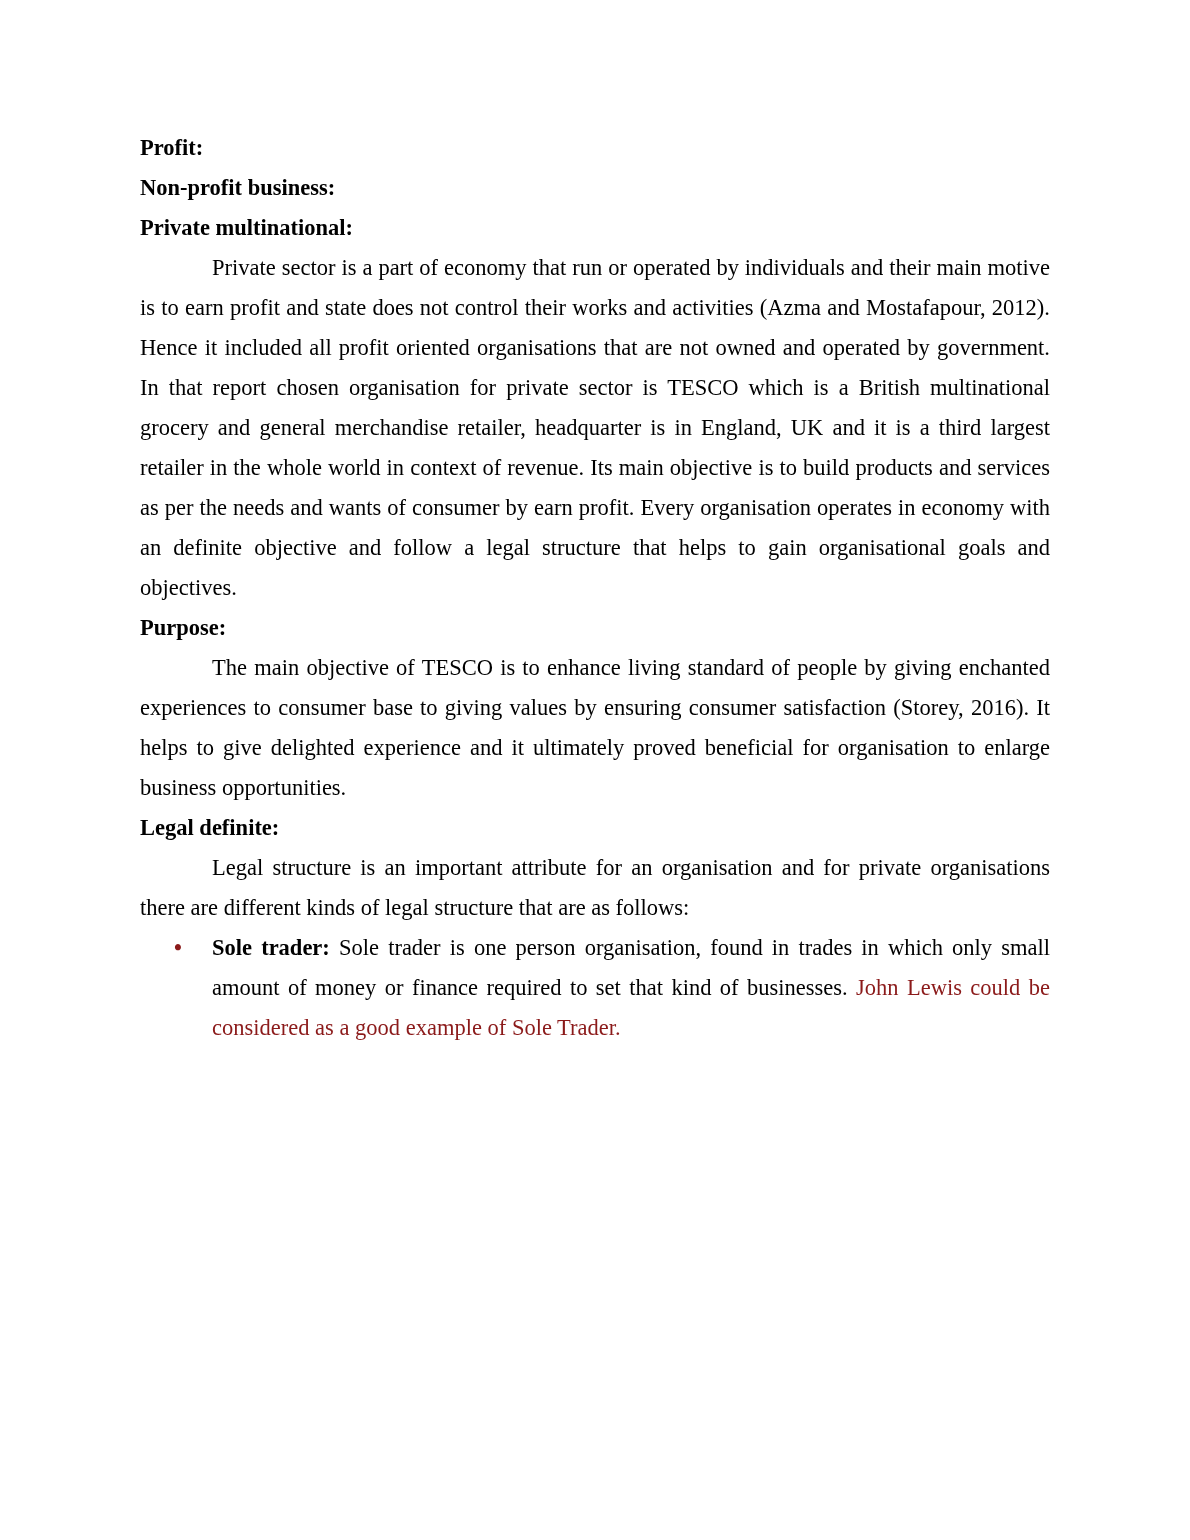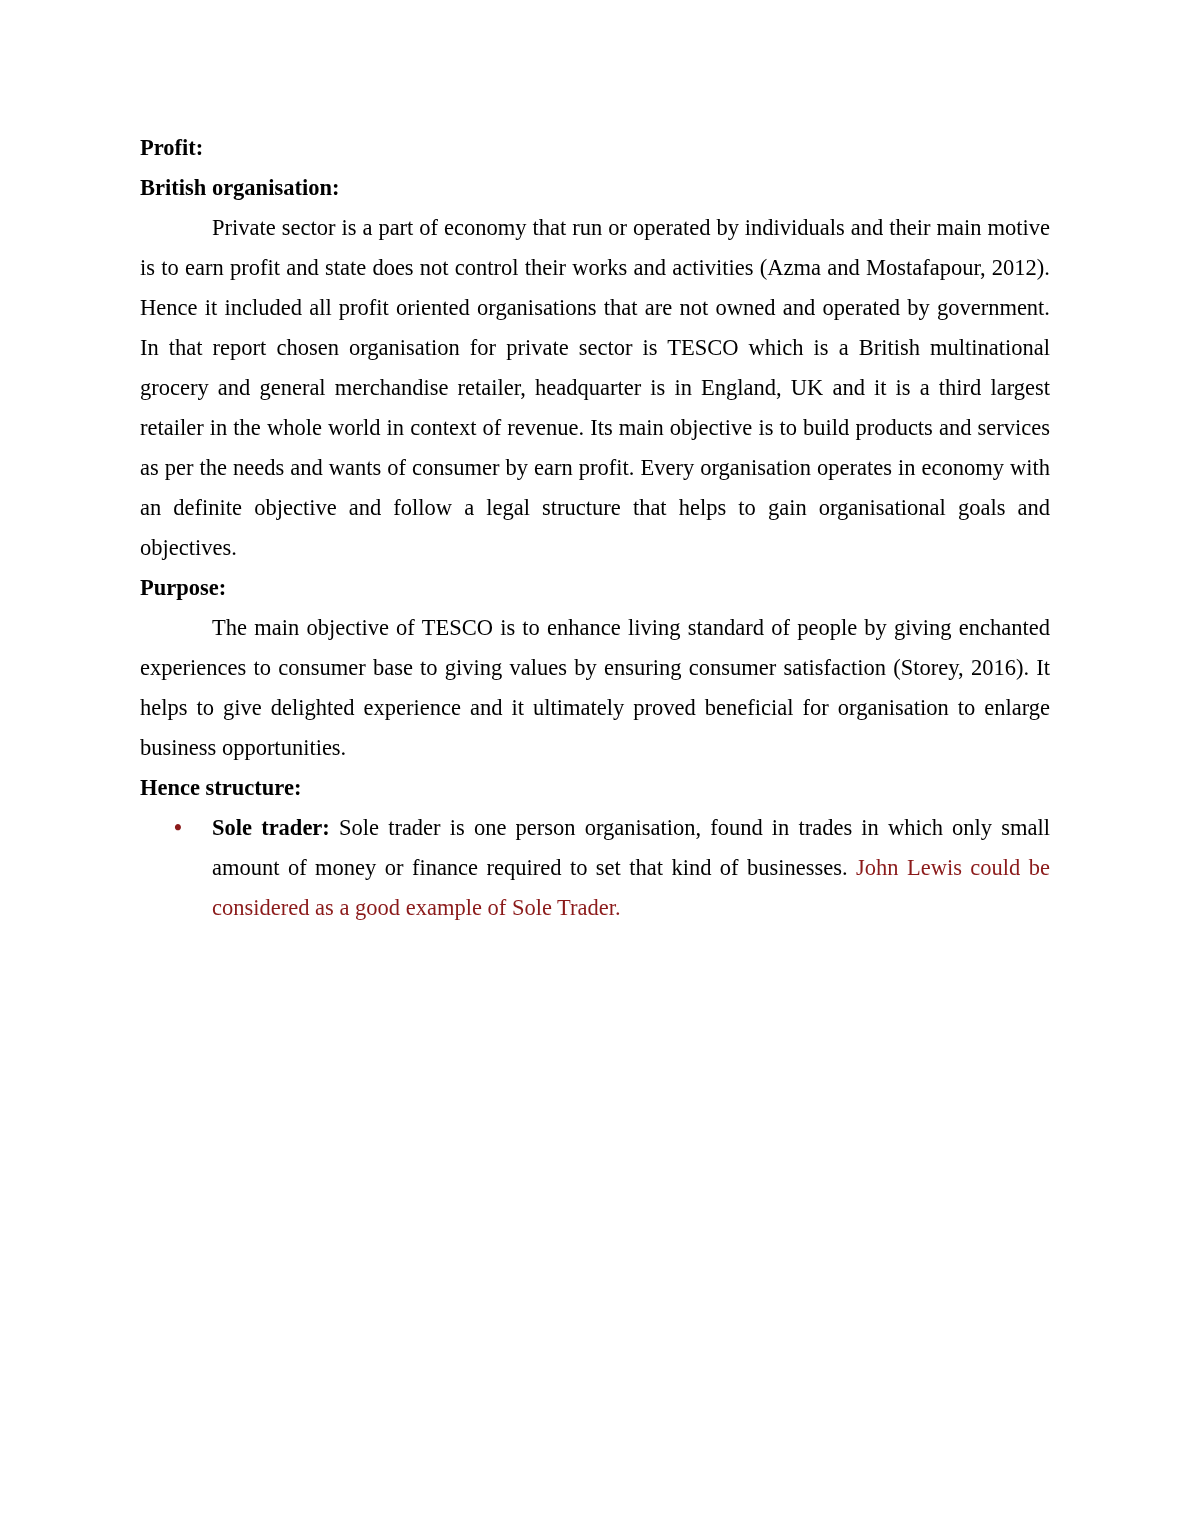--- a/index.html
+++ b/index.html
@@ -54,22 +54,24 @@
   .seg-bold   { font-weight: bold; }
   .seg-normal { font-weight: normal; }
   .seg-red    { color: var(--accent-red, #8B1A1A); }
 </style>
 </head>
 <body>
 
 <div class="page" style="--accent-red: #8B1A1A; background: rgb(255, 255, 255); color: rgb(0, 0, 0);">
   <div>
       <h3 class="doc-heading"><span class="seg-bold">Profit:</span></h3>
-      <h3 class="doc-heading"><span class="seg-bold">British organisation:</span></h3>
+      <h3 class="doc-heading"><span class="seg-bold">Non-profit business:</span></h3>
+      <h3 class="doc-heading"><span class="seg-bold">Private multinational:</span></h3>
       <p class="doc-paragraph"><span class="seg-normal">Private sector is a part of economy that run or operated by individuals and  their main motive is to earn profit and state does not control their works and activities (Azma  and Mostafapour,  2012). Hence it included all profit oriented organisations that are not owned and operated by government. In that report chosen organisation for private sector is TESCO which is a British multinational grocery and general merchandise retailer, headquarter is in England, UK and it is a third largest retailer in the whole world in context of revenue. Its main objective is to build products and services as per the needs and wants of consumer by earn profit. Every organisation operates in economy with an definite objective and follow a legal structure that helps to gain organisational goals and objectives.</span></p>
       <h3 class="doc-heading"><span class="seg-bold">Purpose:</span></h3>
       <p class="doc-paragraph"><span class="seg-normal">The main objective of TESCO  is to enhance living standard of people by giving enchanted experiences to consumer base to giving values by ensuring consumer satisfaction (Storey, 2016). It helps to give delighted experience and it ultimately proved beneficial for organisation to enlarge business opportunities.</span></p>
-      <h3 class="doc-heading"><span class="seg-bold">Hence structure:</span></h3>
+      <h3 class="doc-heading"><span class="seg-bold">Legal definite:</span></h3>
+      <p class="doc-paragraph"><span class="seg-normal">Legal structure is an important attribute for an organisation and for private organisations there are different kinds of legal structure that are as follows:</span></p>
       <ul class="bullet-list">
         <li class="bullet-item"><span class="seg-bold">Sole trader: </span><span class="seg-normal">Sole trader is one person organisation, found in trades in which only small amount of money or finance required to set that kind of businesses. </span><span class="seg-red">John Lewis could be considered as a good example of Sole Trader.</span></li>
       </ul>
     </div>
 </div>
 
 </body></html>

